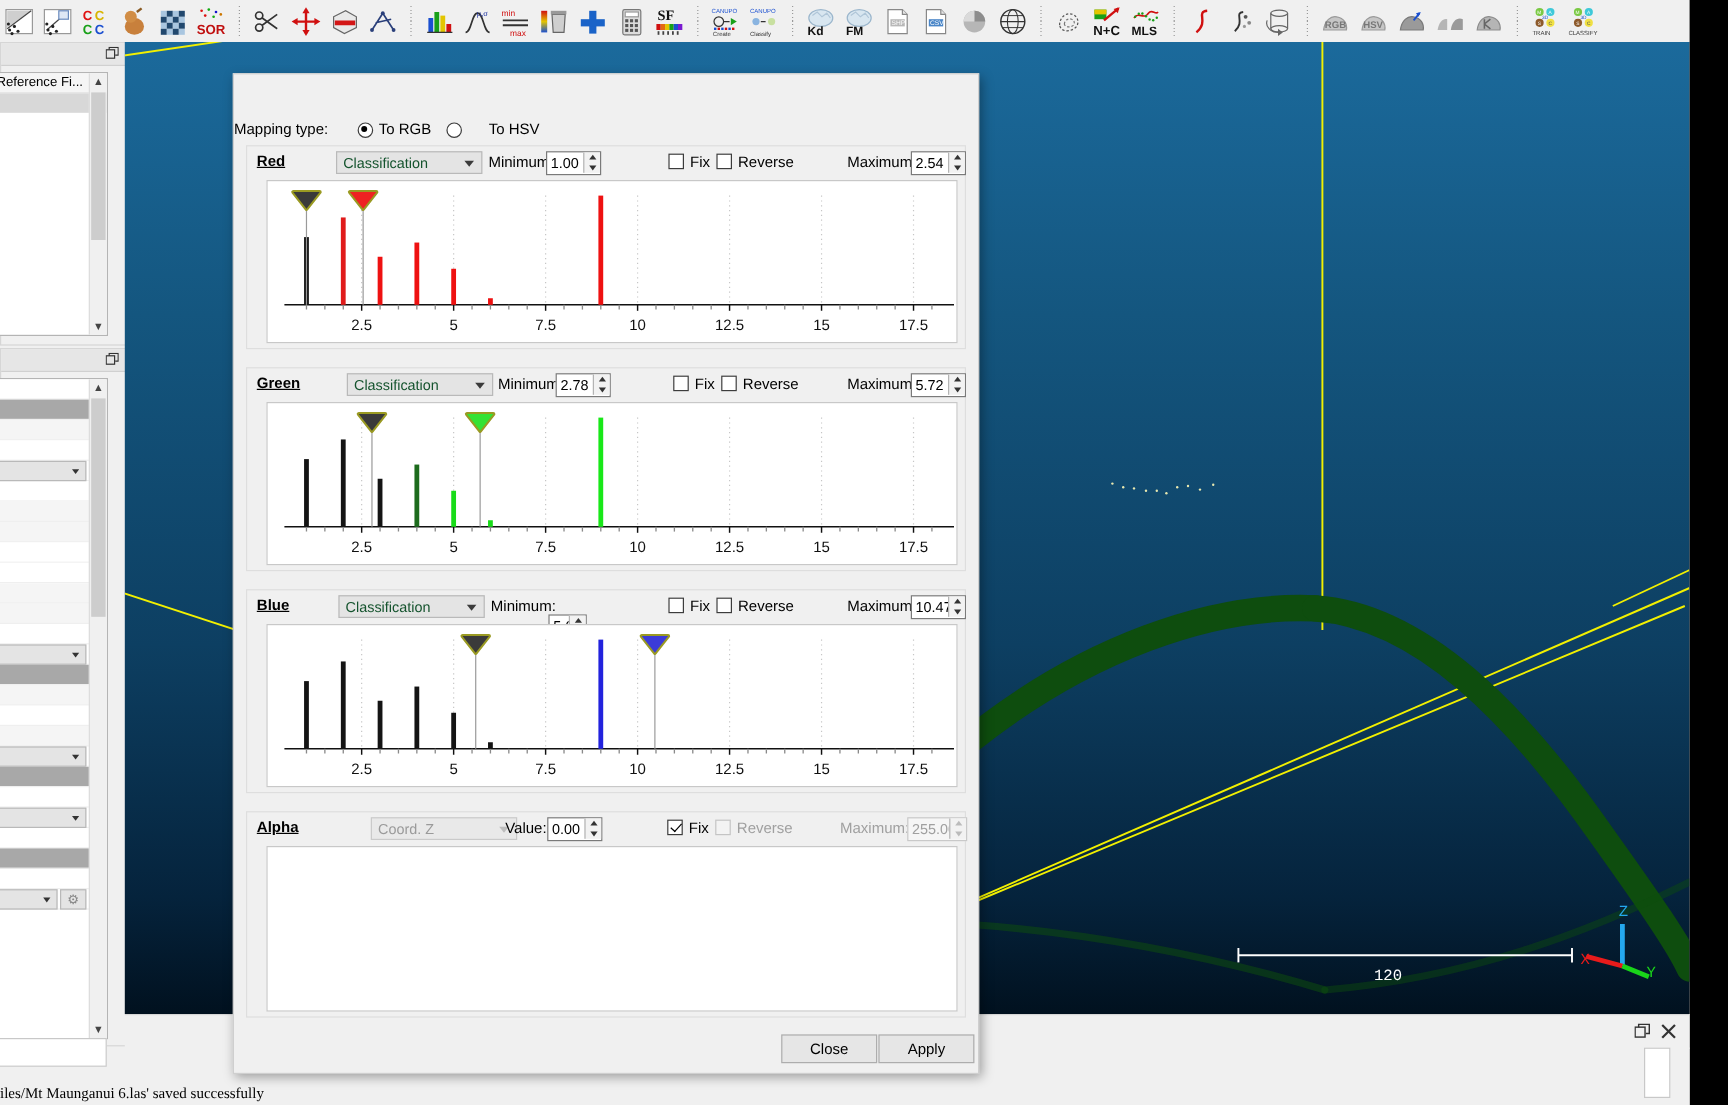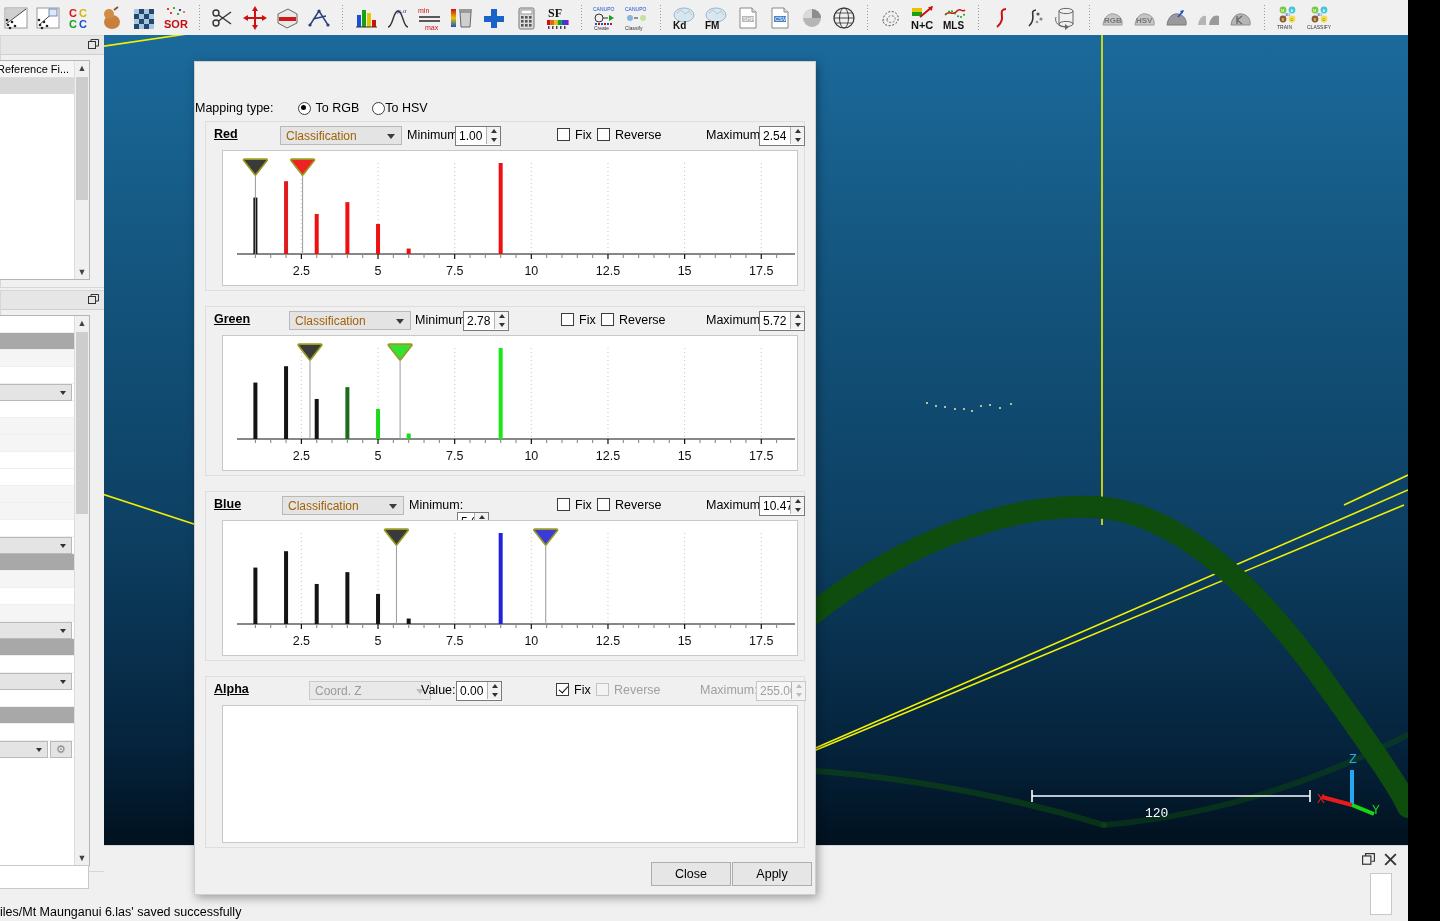--- a/index.html
+++ b/index.html
@@ -49,21 +49,21 @@
     position:absolute;left:104px;top:35px;width:1304px;height:810px;
     background:linear-gradient(to bottom,#1b6a9c 0%,#14567f 28%,#0d3f62 62%,#05233c 88%,#01111f 100%);
     overflow:hidden;
   }
   #viewport svg{position:absolute;left:0;top:0;}
   
   #rightstrip{position:absolute;left:1408px;top:0;width:32px;height:921px;background:#000;}
   
   #bottomdock{position:absolute;left:104px;top:845px;width:1304px;height:28px;background:#f0f0f0;border-top:1px solid #d6d6d6;}
   .dockbtn{position:absolute;top:7px;width:13px;height:13px;}
-  #statusbar{position:absolute;left:0;top:873px;width:1408px;height:48px;background:#f0f0f0;}
+  #statusbar{position:absolute;left:0;top:873px;width:1408px;height:48px;background:#f0f0f0;font-family:Liberation Serif, serif;}
   #statusbar .msg{position:absolute;left:0;bottom:2px;font-size:12.5px;white-space:nowrap;}
   .sb-box{position:absolute;background:#fff;border:1px solid #c8c8c8;}
   
   #dialog{
     position:absolute;left:194px;top:61px;width:620px;height:832px;
     background:#f0f0f0;border:1px solid #cfcfcf;
     box-shadow:2px 3px 9px rgba(0,0,0,.35);
   }
   #dlg-titlebar{height:28px;background:#f0f0f0;position:relative;}
   #dlg-title{position:absolute;left:10px;top:7px;font-size:13px;color:#7a7a7a;}
@@ -77,21 +77,21 @@
   .checkbox{width:13px;height:13px;border:1.4px solid #3c3c3c;background:#fff;display:inline-block;
     position:relative;box-sizing:border-box;vertical-align:middle;}
   .checkbox.dis{border-color:#c4c4c4;background:#f3f3f3;}
   .checkbox.on::after{content:"";position:absolute;left:3.6px;top:0.4px;width:4px;height:8px;
     border:solid #000;border-width:0 1.6px 1.6px 0;transform:rotate(42deg);}
   
   .chgroup{position:absolute;left:10px;width:600px;border:1px solid #dedede;background:#f0f0f0;box-sizing:border-box;}
   .chrow{position:relative;height:26px;}
   .chname{position:absolute;left:8px;top:5px;font-size:12.5px;font-weight:bold;text-decoration:underline;}
   .combo{position:absolute;height:19px;background:#e4e4e4;border:1px solid #b9b9b9;box-sizing:border-box;
-    font-size:12px;padding:2px 0 0 5px;color:#a16207;}
+    font-size:12px;padding:2px 0 0 5px;color:#14532d;}
   .combo.dis{color:#9a9a9a;background:#e9e9e9;border-color:#cacaca;}
   .combo .arr{position:absolute;right:6px;top:7px;border-left:4px solid transparent;border-right:4px solid transparent;border-top:5px solid #3b3b3b;}
   .combo.dis .arr{border-top-color:#bdbdbd;}
   .spin{position:absolute;height:19px;border:1px solid #7a7a7a;background:#fff;box-sizing:border-box;
     font-size:12px;padding:2px 0 16px 3px;}
   .spin.dis{border-color:#c9c9c9;color:#a0a0a0;background:#f6f6f6;}
   .spin .btns{position:absolute;right:0;top:0;width:13px;height:17px;border-left:1px solid #b4b4b4;background:#f2f2f2;}
   .spin .up,.spin .dn{position:absolute;left:0;width:13px;height:8.5px;display:flex;align-items:center;justify-content:center;}
   .spin .up{top:0;} .spin .dn{top:8.5px;}
   .tri-up{border-left:3px solid transparent;border-right:3px solid transparent;border-bottom:4px solid #333;}
@@ -666,21 +666,21 @@
 
 
   <div id="maprow">
     <span class="lbl">Mapping type:</span>
     <span style="display:inline-flex;align-items:center;margin-left:24px;">
       <span class="radio on"></span>
       <span class="lbl" style="margin-left:5px;">To RGB</span>
     </span>
     <span style="display:inline-flex;align-items:center;margin-left:13px;">
       <span class="radio"></span>
-      <span class="lbl" style="margin-left:0;">To HSV</span>
+      <span class="lbl" style="margin-left:22px;">To HSV</span>
     </span>
   </div>
 
   <div class="chgroup" style="top:59px;height:170px;">
     <div class="chrow">
       <div class="chname">Red</div>
       <div class="combo" style="left:74px;top:4px;width:122px;">
         <span>Classification</span><span class="arr"></span>
       </div>
       <div class="lbl" style="position:absolute;left:201px;top:6px;">Minimum:</div>

